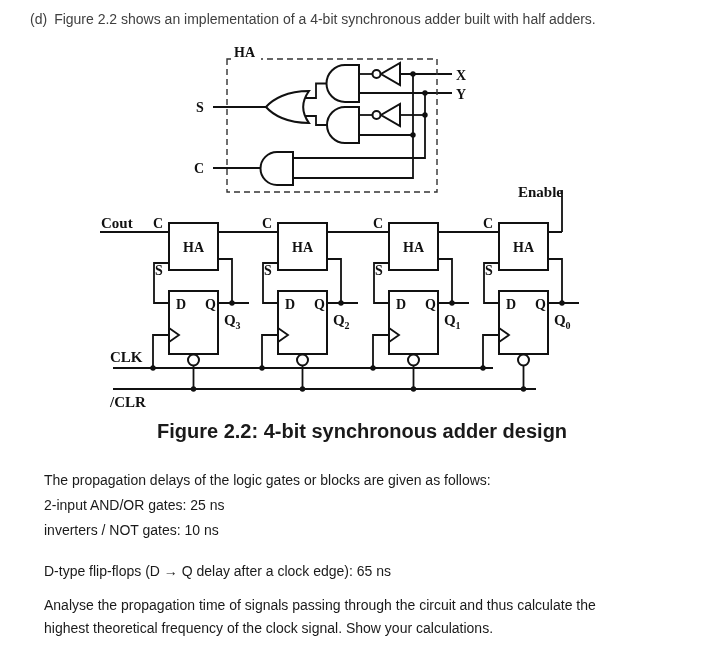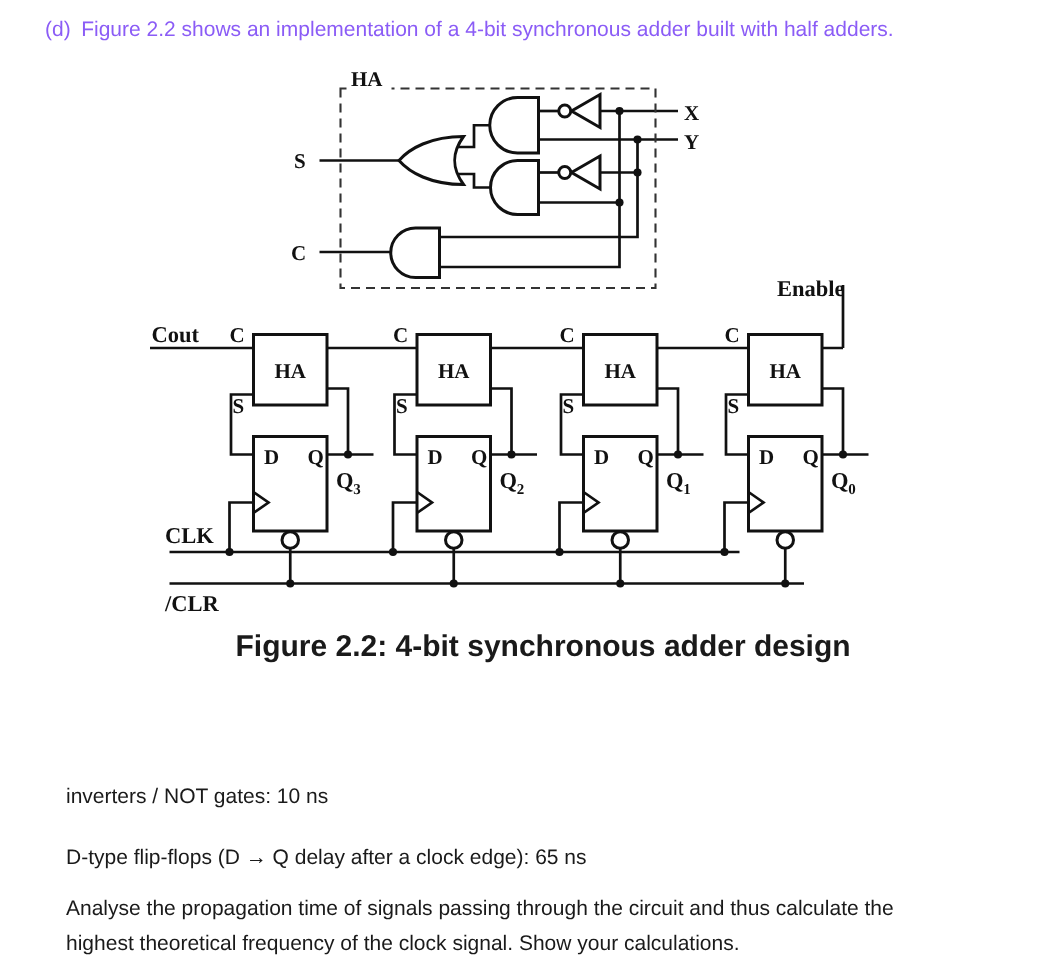--- a/index.html
+++ b/index.html
@@ -1,20 +1,20 @@
 <!DOCTYPE html>
 <html><head>
 <meta charset="utf-8">
 <style>
   html,body{margin:0;padding:0;background:#ffffff;}
   .page{
     position:relative;width:701px;height:648px;background:#ffffff;
     font-family:"Liberation Sans","DejaVu Sans",sans-serif;color:#1a1a1a;overflow:hidden;
   }
-  .heading{position:absolute;top:9px;left:30px;font-size:14px;line-height:20px;color:#8b5cf6;}
+  .heading{position:absolute;top:9px;left:30px;font-size:14px;line-height:20px;color:#404040;}
   .heading .dd{display:inline-block;}
   .heading .ht{display:inline-block;margin-left:7px;}
   .fig-svg{position:absolute;left:0;top:0;}
   .caption{position:absolute;top:421px;left:157px;font-size:20px;font-weight:bold;line-height:20px;}
   .bodyline{position:absolute;left:44px;font-size:14px;line-height:20px;white-space:nowrap;}
   .b1{top:470px;} .b2{top:495px;} .b3{top:520px;text-align:right;} .b4{top:537px;margin-top:24px;}
   .b5{top:595px;} .b6{top:618px;}
   
   text{fill:#111;}
   .lbl{font-family:"Liberation Serif","DejaVu Serif",serif;font-weight:bold;font-size:14px;}
@@ -183,18 +183,20 @@
         <text class="lbl-lg" x="101" y="228">Cout</text>
         <text class="lbl-lg" x="518" y="197">Enable</text>
         <text class="lbl-lg" x="110" y="362">CLK</text>
         <text class="lbl-lg" x="110" y="407">/CLR</text>
       </g>
     </g>
   </svg>
 
   <div class="caption">Figure 2.2: 4-bit synchronous adder design</div>
 
+  <div class="bodyline b1">The propagation delays of the logic gates or blocks are given as follows:</div>
+  <div class="bodyline b2">2-input AND/OR gates: 25 ns</div>
   <div class="bodyline b3">inverters / NOT gates: 10 ns</div>
   <div class="bodyline b4">D-type flip-flops (D → Q delay after a clock edge): 65 ns</div>
   <div class="bodyline b5">Analyse the propagation time of signals passing through the circuit and thus calculate the</div>
   <div class="bodyline b6">highest theoretical frequency of the clock signal. Show your calculations.</div>
 
 </div>
 
 </body></html>

